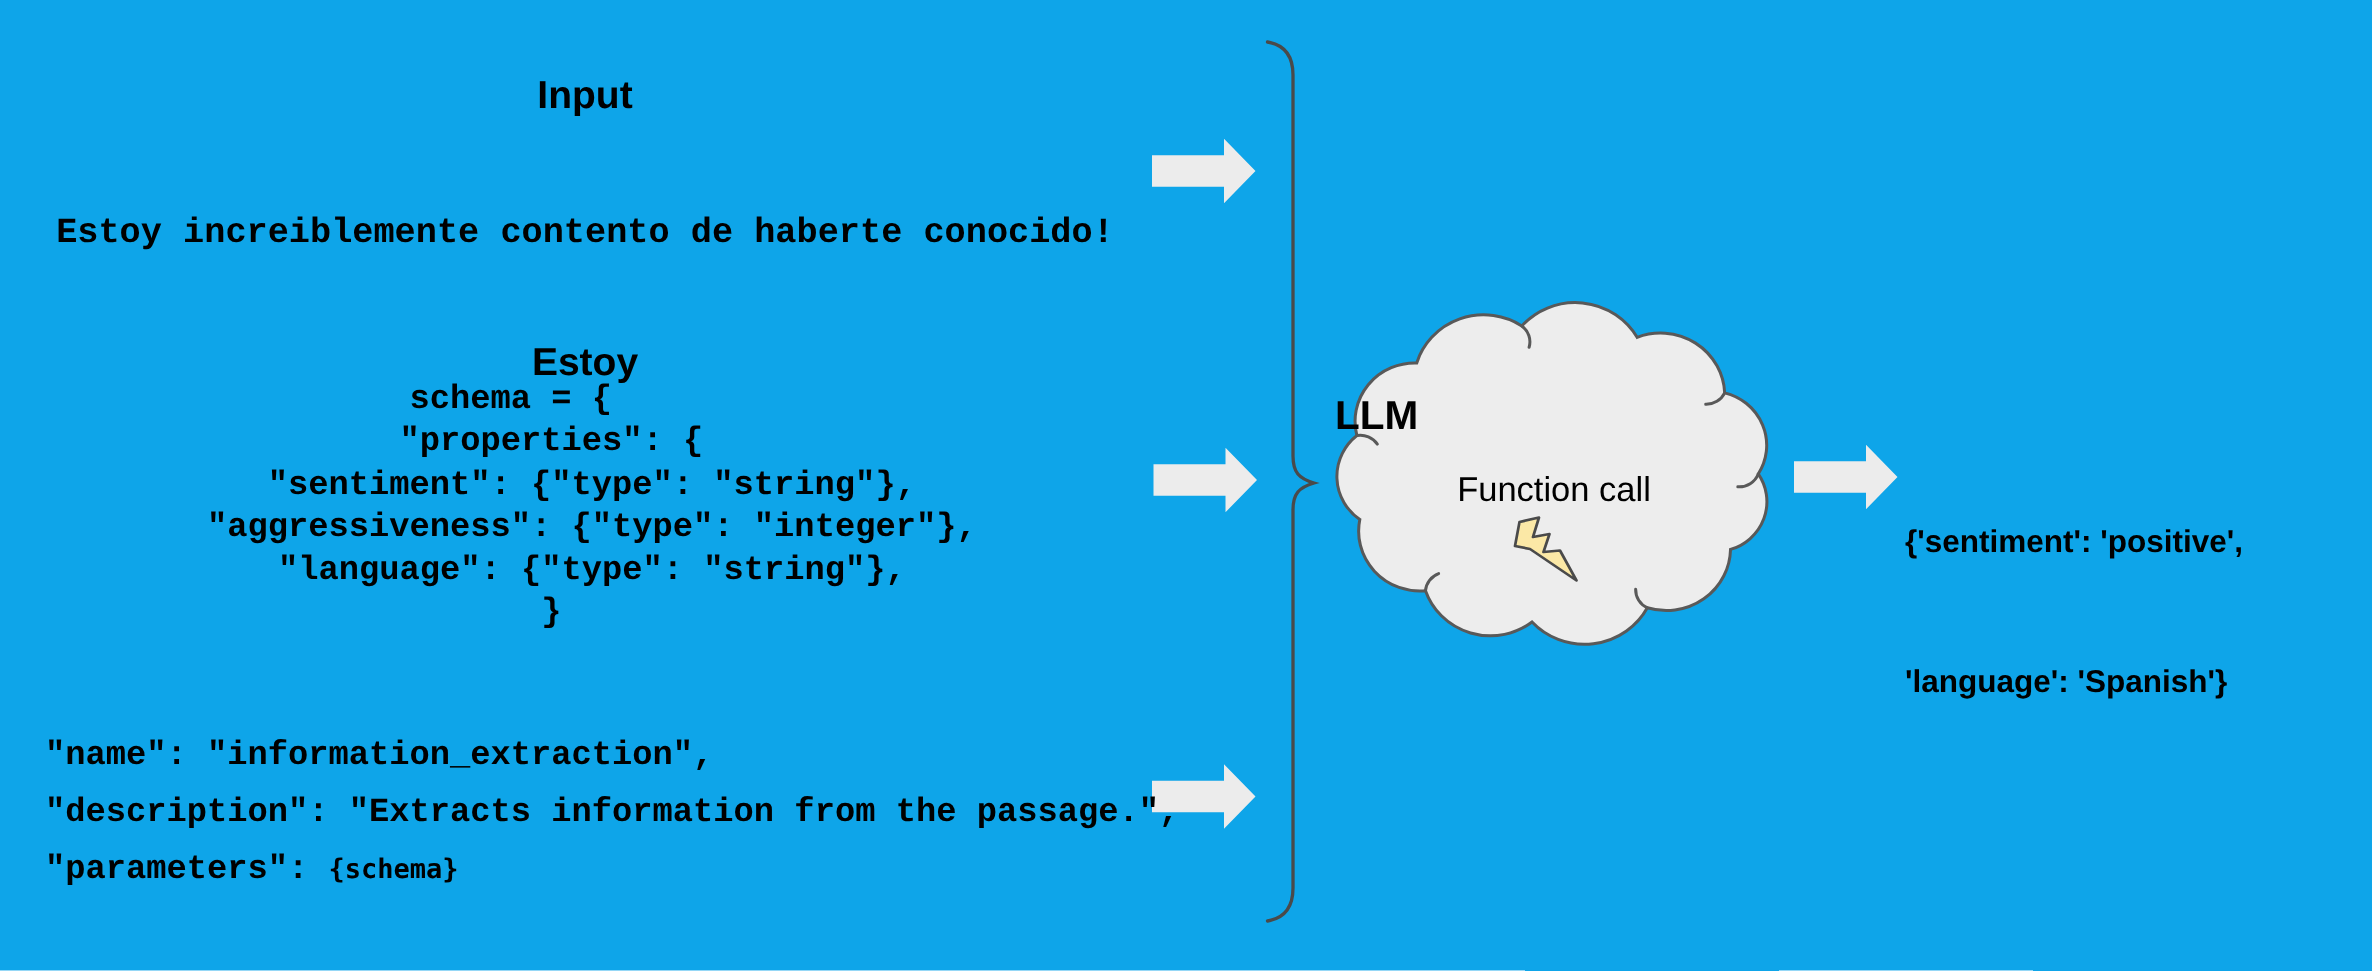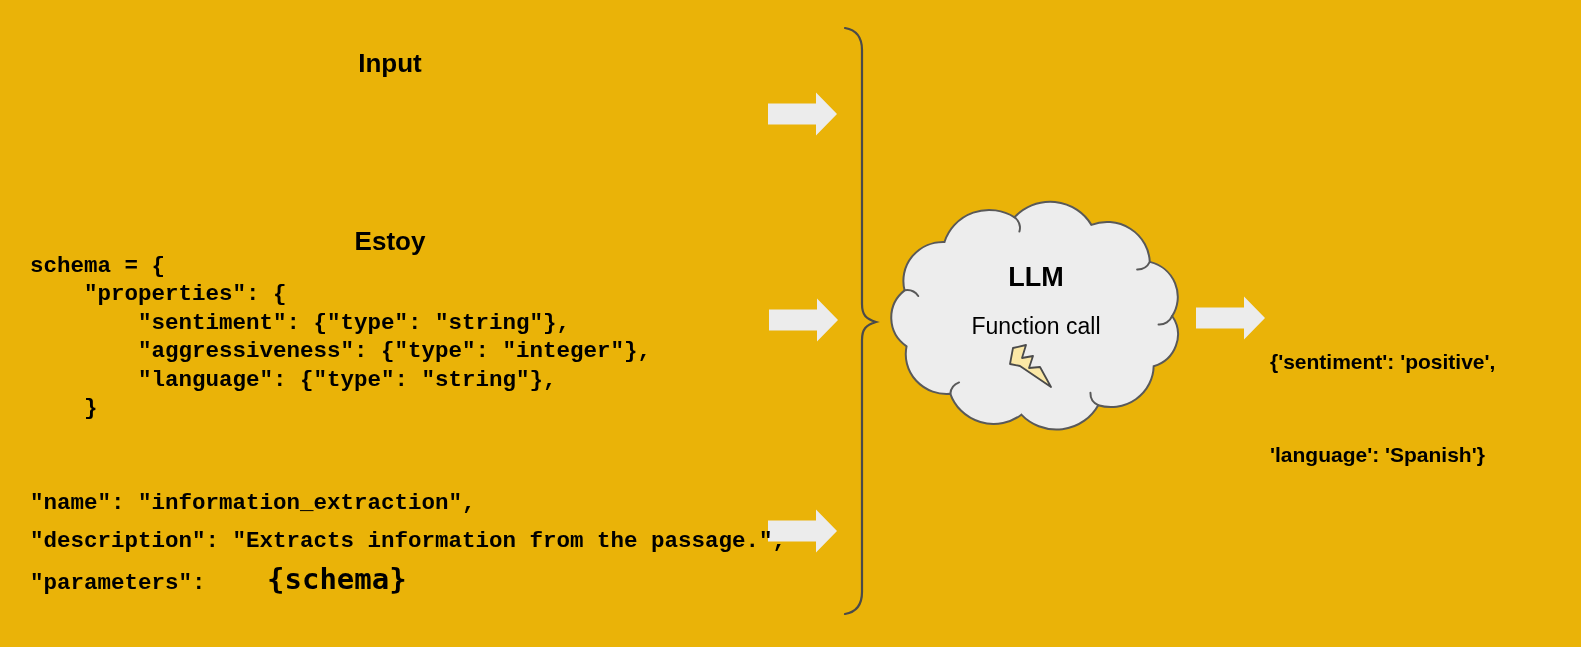--- a/index.html
+++ b/index.html
@@ -1,26 +1,26 @@
 <!DOCTYPE html>
 <html><head>
 <meta charset="utf-8">
 <style>
   html,body{margin:0;padding:0;background:#ffffff;}
-  #canvas{position:relative;width:1581px;height:647px;background:#eab308;overflow:hidden;
+  #canvas{position:relative;width:1581px;height:647px;background:#0ea5e9;overflow:hidden;
           font-family:"Liberation Sans",sans-serif;color:#000;}
   .abs{position:absolute;}
   .section-title{font-family:"Liberation Sans",sans-serif;font-weight:bold;font-size:26px;
                  line-height:30px;left:30px;width:720px;text-align:center;}
   .mono{font-family:"Liberation Mono",monospace;font-weight:bold;color:#000;}
   #input-lines{left:30px;top:85px;width:720px;text-align:center;font-size:23.5px;line-height:28.5px;white-space:pre;}
-  #schema-code{left:30px;top:252px;margin:0;font-size:22.5px;line-height:28.4px;white-space:pre;}
+  #schema-code{left:30px;top:252px;margin:0;font-size:22.5px;line-height:28.4px;white-space:pre;text-align:center;}
   .func-line{left:30px;width:820px;font-size:22.5px;line-height:38px;white-space:pre;}
-  .schema-token{font-family:"DejaVu Sans Mono",monospace;font-size:29px;font-weight:bold;margin-left:48px;}
-  #llm-title{left:890px;top:262px;width:292px;text-align:center;font-size:27px;font-weight:bold;line-height:30px;}
+  .schema-token{font-family:"DejaVu Sans Mono",monospace;font-size:18px;font-weight:bold;}
+  #llm-title{left:890px;top:262px;width:292px;text-align:left;font-size:27px;font-weight:bold;line-height:30px;}
   #llm-subtitle{left:890px;top:312px;width:292px;text-align:center;font-size:23px;line-height:28px;}
   #output-text{left:1270px;top:284px;width:300px;font-size:21px;font-weight:bold;line-height:31px;white-space:pre;}
   svg{display:block;}
   #diagram-shapes{position:absolute;left:0;top:0;pointer-events:none;}
 </style>
 </head>
 <body>
 
 <div id="canvas">
 
@@ -49,20 +49,21 @@
         <path d="M62,200 A14,14 0 0 1 71,188" vector-effect="non-scaling-stroke"></path>
         <path d="M214,212 A14,14 0 0 1 206,199" vector-effect="non-scaling-stroke"></path>
       </g>
     </g>
 
     <polygon points="5,6 18,3 14,16 25,14 21,26 32,25 43,45 12,24 2,22" transform="translate(1008,342)" fill="#fbe8a6" stroke="#4a4a4a" stroke-width="1.8" stroke-linejoin="round"></polygon>
   </svg>
 
   <div class="abs section-title" style="top:48px">Input</div>
   <div class="abs mono" id="input-lines">
+    <div>Estoy increiblemente contento de haberte conocido!</div>
   </div>
 
   <div class="abs section-title" style="top:226px">Estoy</div>
   <pre class="abs mono" id="schema-code">schema = {
     "properties": {
         "sentiment": {"type": "string"},
         "aggressiveness": {"type": "integer"},
         "language": {"type": "string"},
     }</pre>
 

